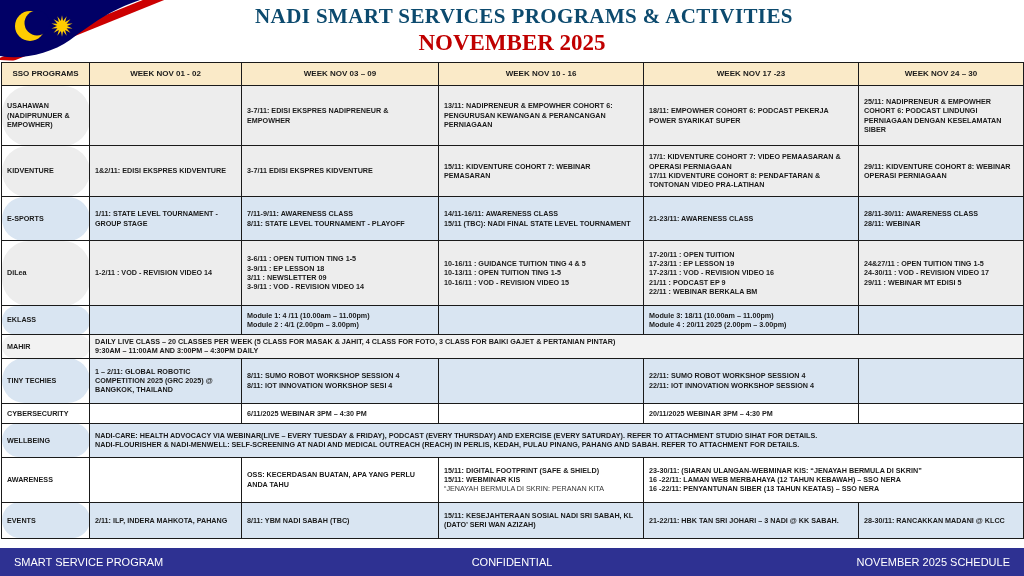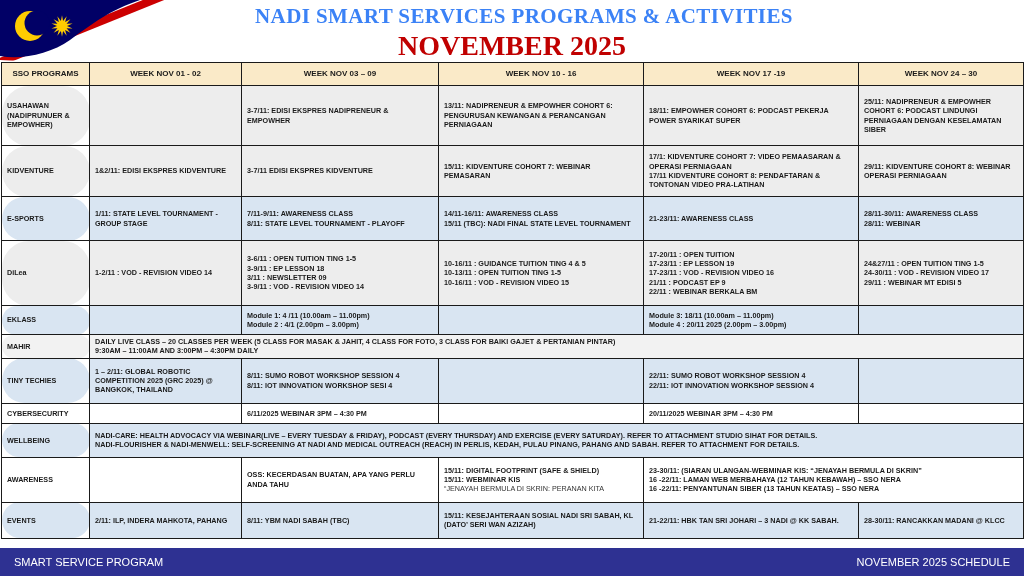--- a/index.html
+++ b/index.html
@@ -5,25 +5,25 @@
   * { margin:0; padding:0; box-sizing:border-box; }
   body { background:#fff; }
   .page {
     position:relative; width:1024px; height:576px; background:#fff;
     font-family:"Liberation Sans", sans-serif; overflow:hidden;
   }
   .flag { position:absolute; top:0; left:0; width:233px; height:62px; }
   .titles { position:absolute; top:4px; left:0; width:1024px; text-align:center; }
   .title-main {
     font-family:"Liberation Serif", serif; font-weight:bold;
-    font-size:21px; color:#3b82f6; letter-spacing:0.4px;padding-left:24px;
+    font-size:21px; color:#0c4a6e; letter-spacing:0.4px;padding-left:24px;
   }
   .title-sub {
     font-family:"Liberation Serif", serif; font-weight:bold;
-    font-size:28px; color:#C00000; margin-top:1px;
+    font-size:23px; color:#C00000; margin-top:1px;
   }
   table.sched {
     position:absolute; top:62px; left:1px; width:1022px;
     border-collapse:collapse; table-layout:fixed;
   }
   table.sched td, table.sched th {
     border:1px solid #1a1a1a; padding:2px 5px;
     font-size:7.2px; font-weight:bold; line-height:1.3;
     color:#1a1a1a; vertical-align:middle; text-align:left;
     white-space:pre-line; overflow:hidden;
@@ -87,21 +87,21 @@
       <col style="width:205px">
         <col style="width:215px">
         <col style="width:165px">
     </colgroup>
     <tbody>
         <tr style="height:23px">
       <th>SSO PROGRAMS</th>
       <th>WEEK NOV 01 - 02</th>
       <th>WEEK NOV 03 – 09</th>
       <th>WEEK NOV  10 - 16</th>
-      <th>WEEK NOV 17 -19</th>
+      <th>WEEK NOV 17 -23</th>
       <th>WEEK NOV  24 – 30</th>
     </tr>
 
     <tr class="bg-gray" style="height:60px">
       <td class="label">USAHAWAN (NADIPRUNUER &amp; EMPOWHER)</td>
       <td></td>
       <td>3-7/11: EDISI EKSPRES NADIPRENEUR &amp; EMPOWHER</td>
       <td>13/11: NADIPRENEUR &amp; EMPOWHER COHORT 6: PENGURUSAN KEWANGAN &amp; PERANCANGAN PERNIAGAAN</td>
       <td>18/11: EMPOWHER COHORT 6: PODCAST PEKERJA POWER SYARIKAT SUPER</td>
       <td>25/11: NADIPRENEUR &amp; EMPOWHER COHORT 6: PODCAST LINDUNGI PERNIAGAAN DENGAN KESELAMATAN SIBER</td>
@@ -209,16 +209,17 @@
       <td>8/11: YBM NADI SABAH (TBC)</td>
       <td>15/11: KESEJAHTERAAN SOSIAL NADI SRI SABAH, KL (DATO’ SERI WAN AZIZAH)</td>
       <td>21-22/11: HBK TAN SRI JOHARI – 3 NADI @ KK SABAH.</td>
       <td class="center">28-30/11: RANCAKKAN MADANI @ KLCC</td>
     </tr>
   </tbody>
     </table>
 
   <div class="footer">
     <div class="f-left">SMART SERVICE PROGRAM</div>
+    <div class="f-cent">CONFIDENTIAL</div>
     <div class="f-right">NOVEMBER 2025 SCHEDULE</div>
   </div>
 
 </div>
 
 </body></html>

